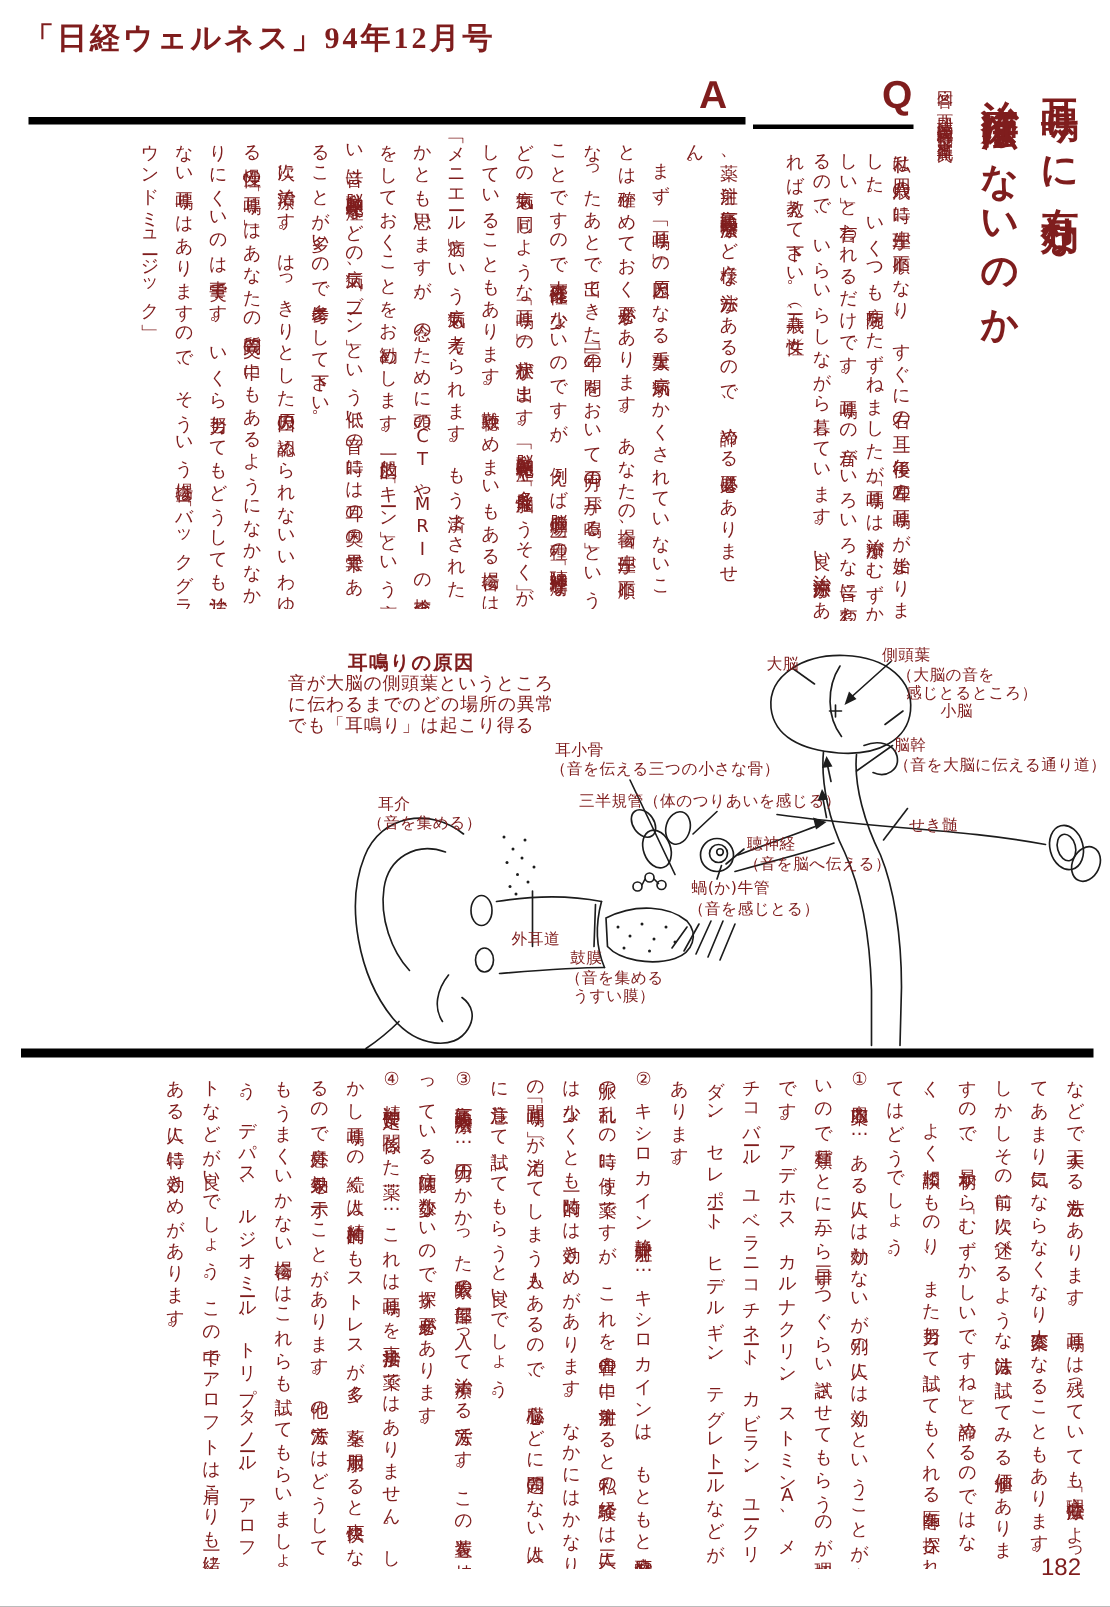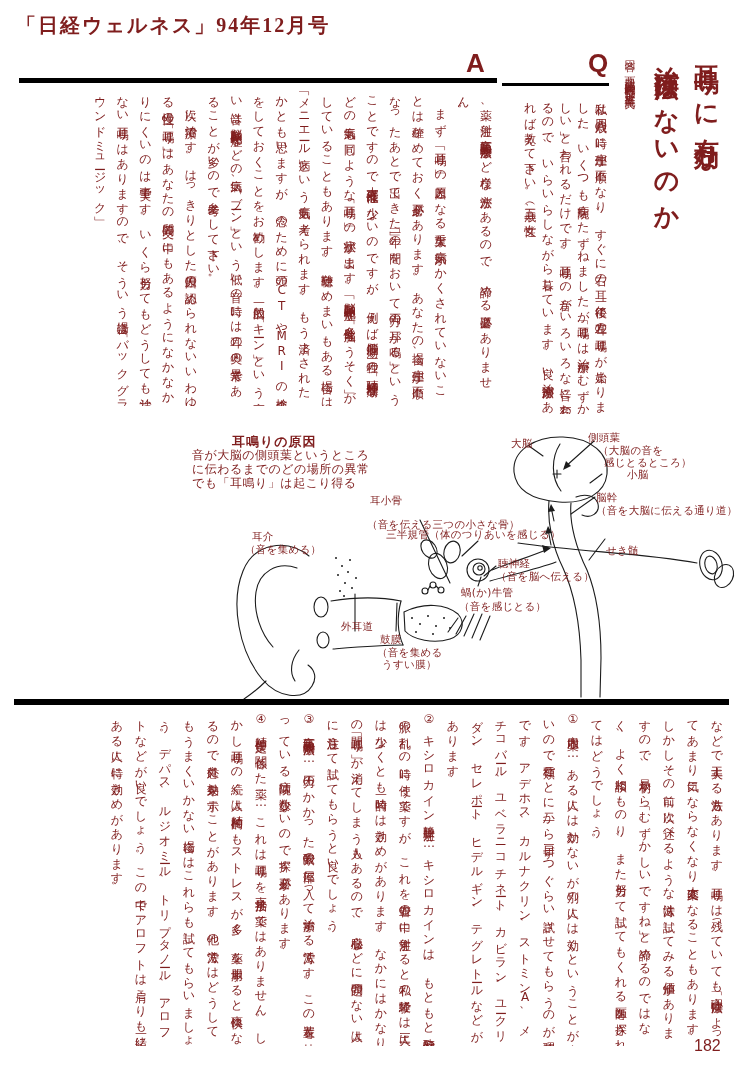--- a/index.html
+++ b/index.html
@@ -176,21 +176,21 @@
 
   <div class="abs dlabel" style="left:511px;top:437px">大脳</div>
   <div class="abs dlabel" style="left:588px;top:431px">側頭葉</div>
   <div class="abs dlabel" style="left:598px;top:444px">（大脳の音を</div>
   <div class="abs dlabel" style="left:604px;top:456px">感じとるところ）</div>
   <div class="abs dlabel" style="left:627px;top:468px">小脳</div>
   <div class="abs dlabel" style="left:596px;top:491px">脳幹</div>
   <div class="abs dlabel" style="left:596px;top:504px">（音を大脳に伝える通り道）</div>
   <div class="abs dlabel" style="left:606px;top:544px">せき髄</div>
   <div class="abs dlabel" style="left:370px;top:494px">耳小骨</div>
-  <div class="abs dlabel" style="left:367px;top:518px">（音を伝える三つの小さな骨）</div>
+  <div class="abs dlabel" style="left:367px;top:507px">（音を伝える三つの小さな骨）</div>
   <div class="abs dlabel" style="left:386px;top:528px">三半規管（体のつりあいを感じる）</div>
   <div class="abs dlabel" style="left:252px;top:530px">耳介</div>
   <div class="abs dlabel" style="left:245px;top:543px">（音を集める）</div>
   <div class="abs dlabel" style="left:498px;top:557px">聴神経</div>
   <div class="abs dlabel" style="left:496px;top:570px">（音を脳へ伝える）</div>
   <div class="abs dlabel" style="left:461px;top:586px">蝸(か)牛管</div>
   <div class="abs dlabel" style="left:459px;top:600px">（音を感じとる）</div>
   <div class="abs dlabel" style="left:341px;top:620px">外耳道</div>
   <div class="abs dlabel" style="left:380px;top:633px">鼓膜</div>
   <div class="abs dlabel" style="left:377px;top:646px">（音を集める</div>

